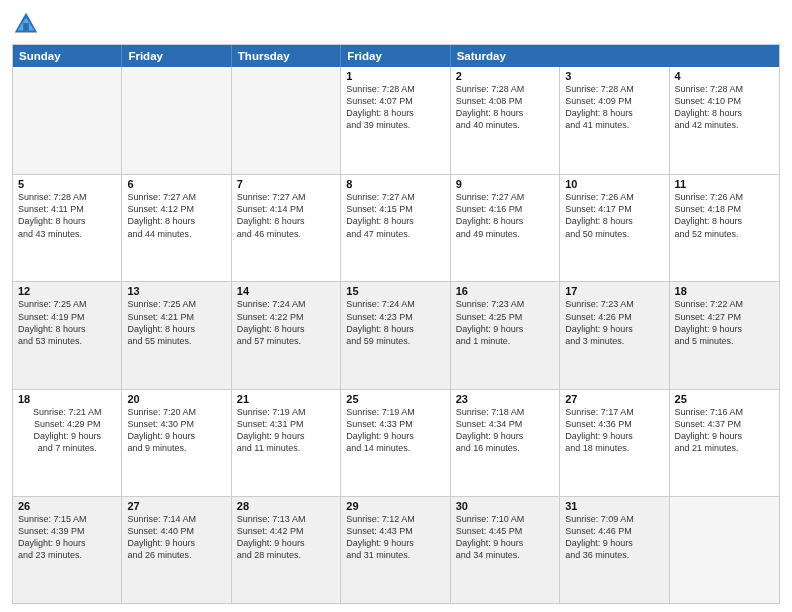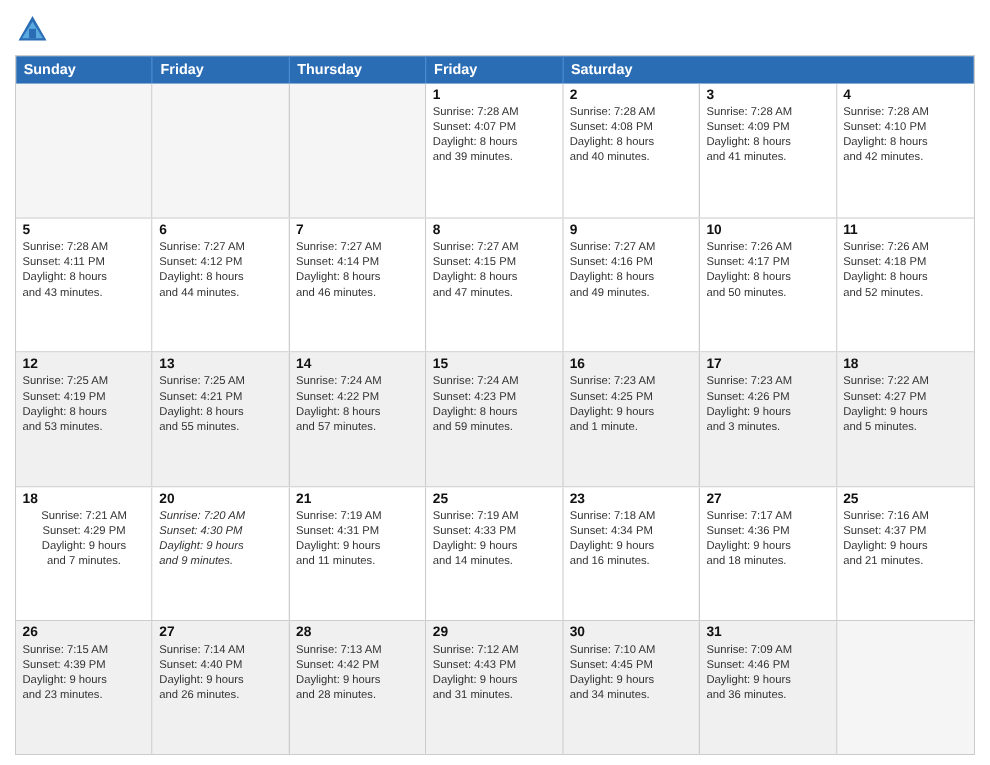--- a/index.html
+++ b/index.html
@@ -285,21 +285,21 @@
         <div class="cal-row">
           <div class="cal-cell">
             <div class="day-num">18</div>
             <div class="cell-info" style="white-space: pre-line; text-align: center;">Sunrise: 7:21 AM
 Sunset: 4:29 PM
 Daylight: 9 hours
 and 7 minutes.</div>
           </div>
           <div class="cal-cell">
             <div class="day-num">20</div>
-            <div class="cell-info" style="white-space: pre-line; font-style: italic;">Sunrise: 7:20 AM
+            <div class="cell-info" style="white-space: pre-line;">Sunrise: 7:20 AM
 Sunset: 4:30 PM
 Daylight: 9 hours
 and 9 minutes.</div>
           </div>
           <div class="cal-cell">
             <div class="day-num">21</div>
             <div class="cell-info" style="white-space: pre-line;">Sunrise: 7:19 AM
 Sunset: 4:31 PM
 Daylight: 9 hours
 and 11 minutes.</div>

